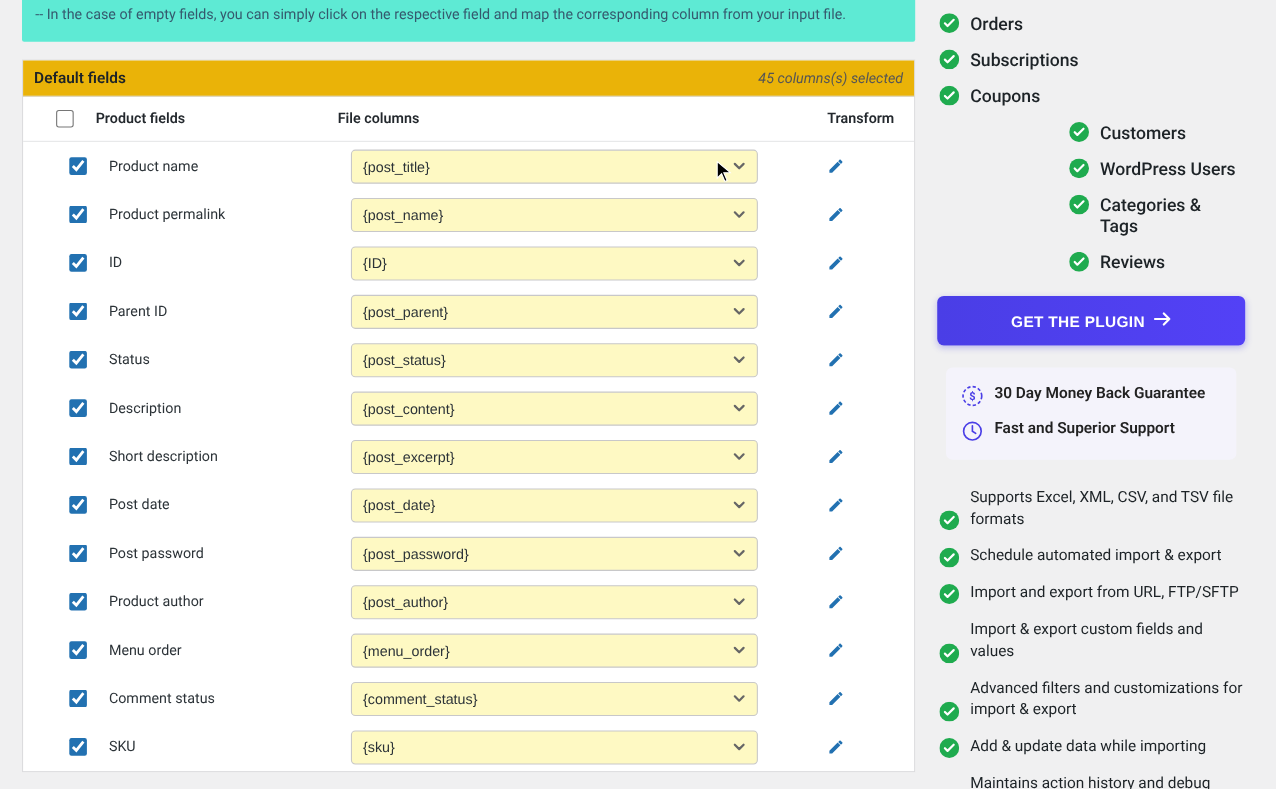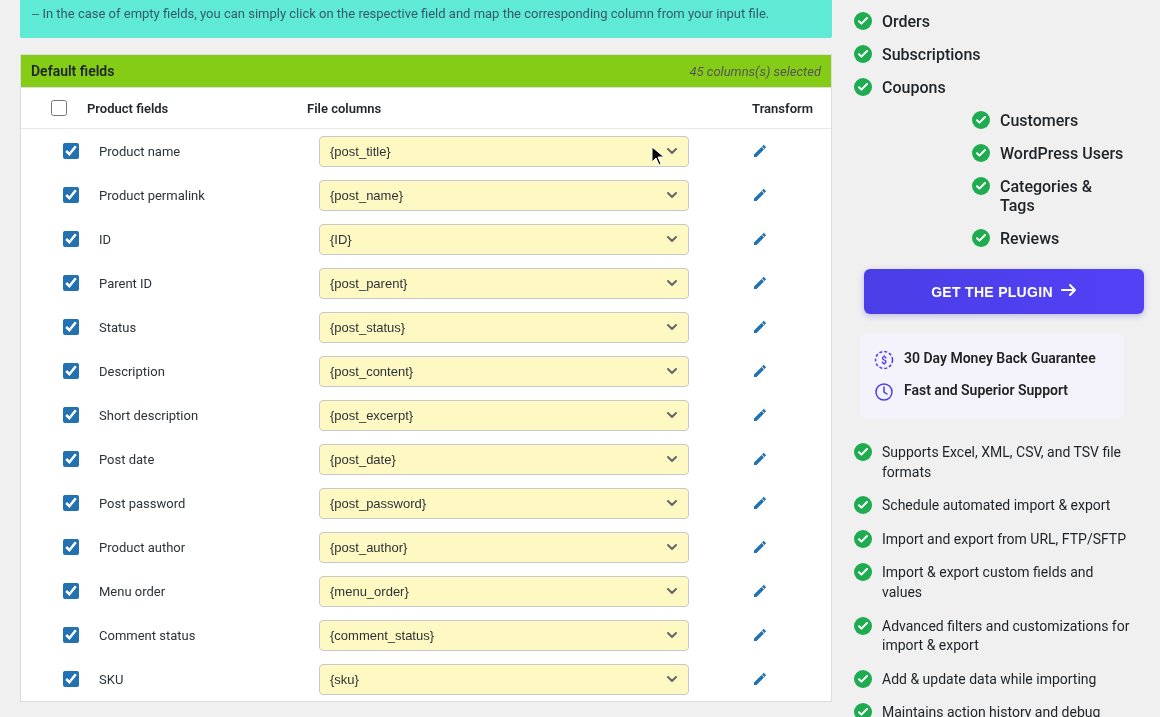--- a/index.html
+++ b/index.html
@@ -34,21 +34,21 @@
     .fields-panel {
       margin-top: 16px;
       background: #fff;
       border: 1px solid #dcdcde;
     }
     .panel-header {
       display: flex;
       justify-content: space-between;
       align-items: center;
       padding: 8px 10px;
-      background: #84cc16;
+      background: #eab308;
       border-bottom: 1px solid #dcdcde;
       gap: 29px;
     }
     .panel-title { font-weight: 600; font-size: 14px; color: #1d2327; }
     .selected-count { font-style: italic; color: #555; }
     .table-head {
       display: flex;
       align-items: center;
       padding: 12px 10px;
       border-bottom: 1px solid #e6e7e8;
@@ -102,21 +102,21 @@
     }
     .green-check svg { display:block; }
     .side-item {
       display: flex; align-items: flex-start; gap: 10px;
       padding: 7px 2px;
       color: #1d2327; font-size: 16px; font-weight: 500;
     }
     .side-item.indent { padding-left: 120px; }
     .cta-btn {
       width: 100%;
-      margin: 14px 0 20px 12px;
+      margin: 14px 0 20px 0;
       padding: 14px 2px;
       background: #4a3ee6;
       background: linear-gradient(90deg,#4a3ee6,#5341f6);
       border: none; border-radius: 6px;
       color: #fff; font-weight: 700; font-size: 14px; letter-spacing: .3px;
       cursor: pointer;
       display: flex; align-items:center; justify-content:center; gap:8px;
       box-shadow: 0 2px 6px rgba(74,62,230,.3);
     }
     .guarantee-box {
@@ -128,21 +128,21 @@
     .guarantee-row {
       display:flex; gap:10px; align-items:flex-start;
       padding: 6px 0;
       font-size: 14px; font-weight: 600; color: #222;
     }
     .guarantee-row .icon-circle {
       width: 20px; height: 20px; flex-shrink:0;
       display:inline-flex; align-items:center; justify-content:center;
     }
     .feature-item {
-      display:flex; gap:10px; align-items:flex-start;
+      display:flex; gap:10px; align-items:flex-end;
       padding: 7px 2px;
       color:#1d2327; font-size:14px; line-height:1.4;
     }
     .cursor-img {
       position: absolute;
       left: 651px; top: 146px;
       pointer-events: none;
       z-index: 100;
     }
     .cursor-img svg { display:block; }

